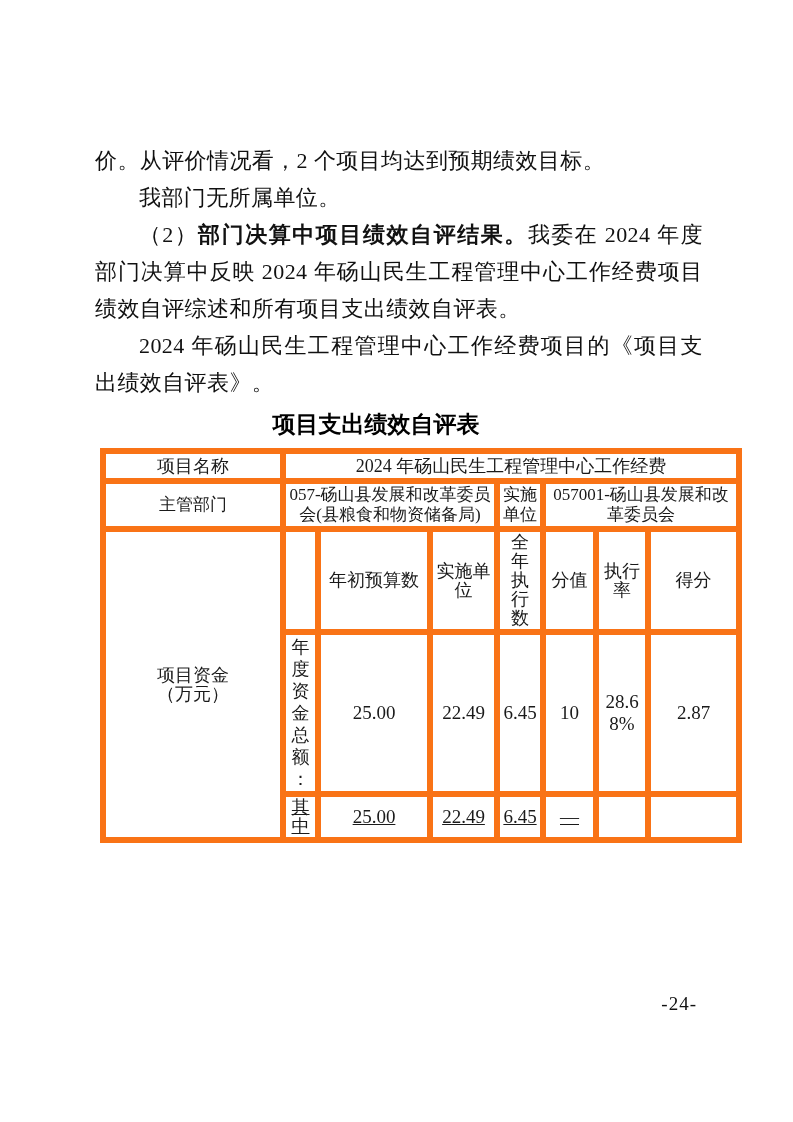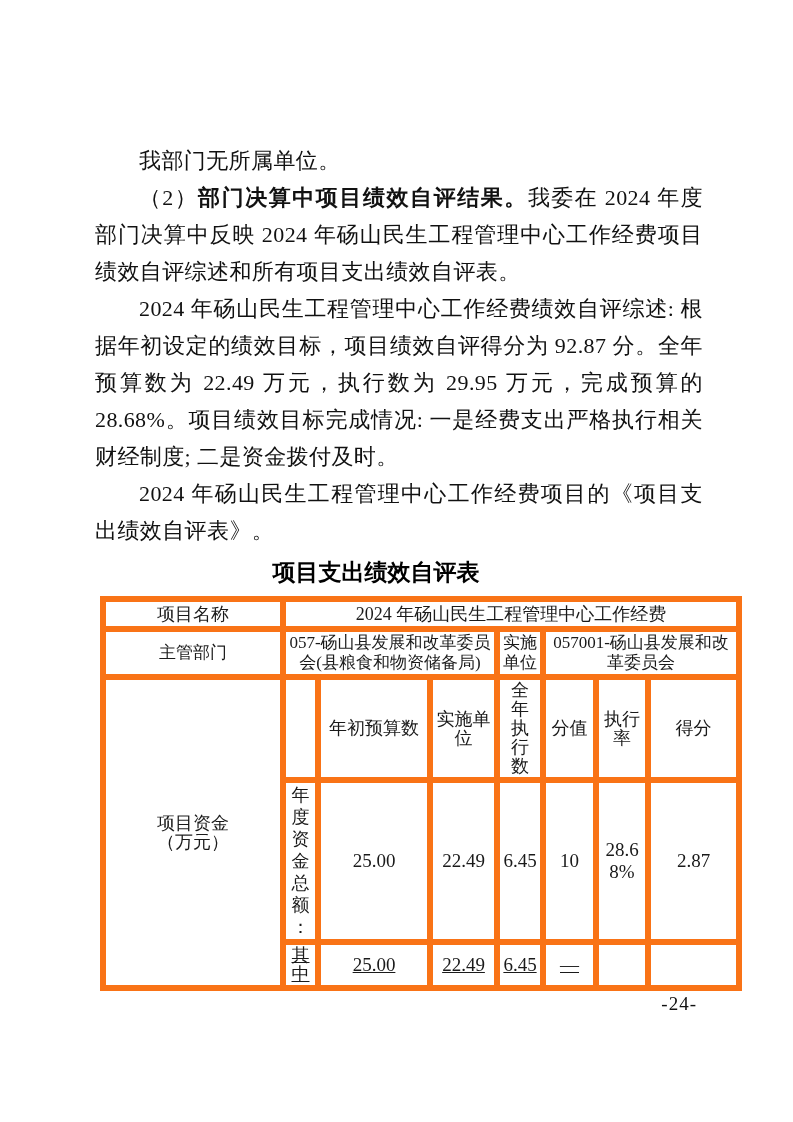--- a/index.html
+++ b/index.html
@@ -91,23 +91,23 @@
     letter-spacing: 1px;
     color: #111;
   }
 </style>
 </head>
 <body>
 
 <div class="page">
 
   <div class="body-text">
+    <p>价。从评价情况看，2 个项目均达到预期绩效目标。</p>
     <p class="indent">我部门无所属单位。</p>
     <p class="indent"><span>（2）</span><b class="hei">部门决算中项目绩效自评结果。</b><span>我委在 2024 年度部门决算中反映 2024 年砀山民生工程管理中心工作经费项目绩效自评综述和所有项目支出绩效自评表。</span></p>
-    <p class="indent">2024 年砀山民生工程管理中心工作经费绩效自评综述: 根据年初设定的绩效目标，项目绩效自评得分为 92.87 分。全年预算数为 22.49 万元，执行数为 29.95 万元，完成预算的 28.68%。项目绩效目标完成情况: 一是经费支出严格执行相关财经制度; 二是资金拨付及时。</p>
     <p class="indent">2024 年砀山民生工程管理中心工作经费项目的《项目支出绩效自评表》。</p>
   </div>
 
   <div class="table-block">
     <h2 class="table-title">项目支出绩效自评表</h2>
 
     <table class="eval">
       <colgroup>
         <col style="width:180px">
         <col style="width:35px">

